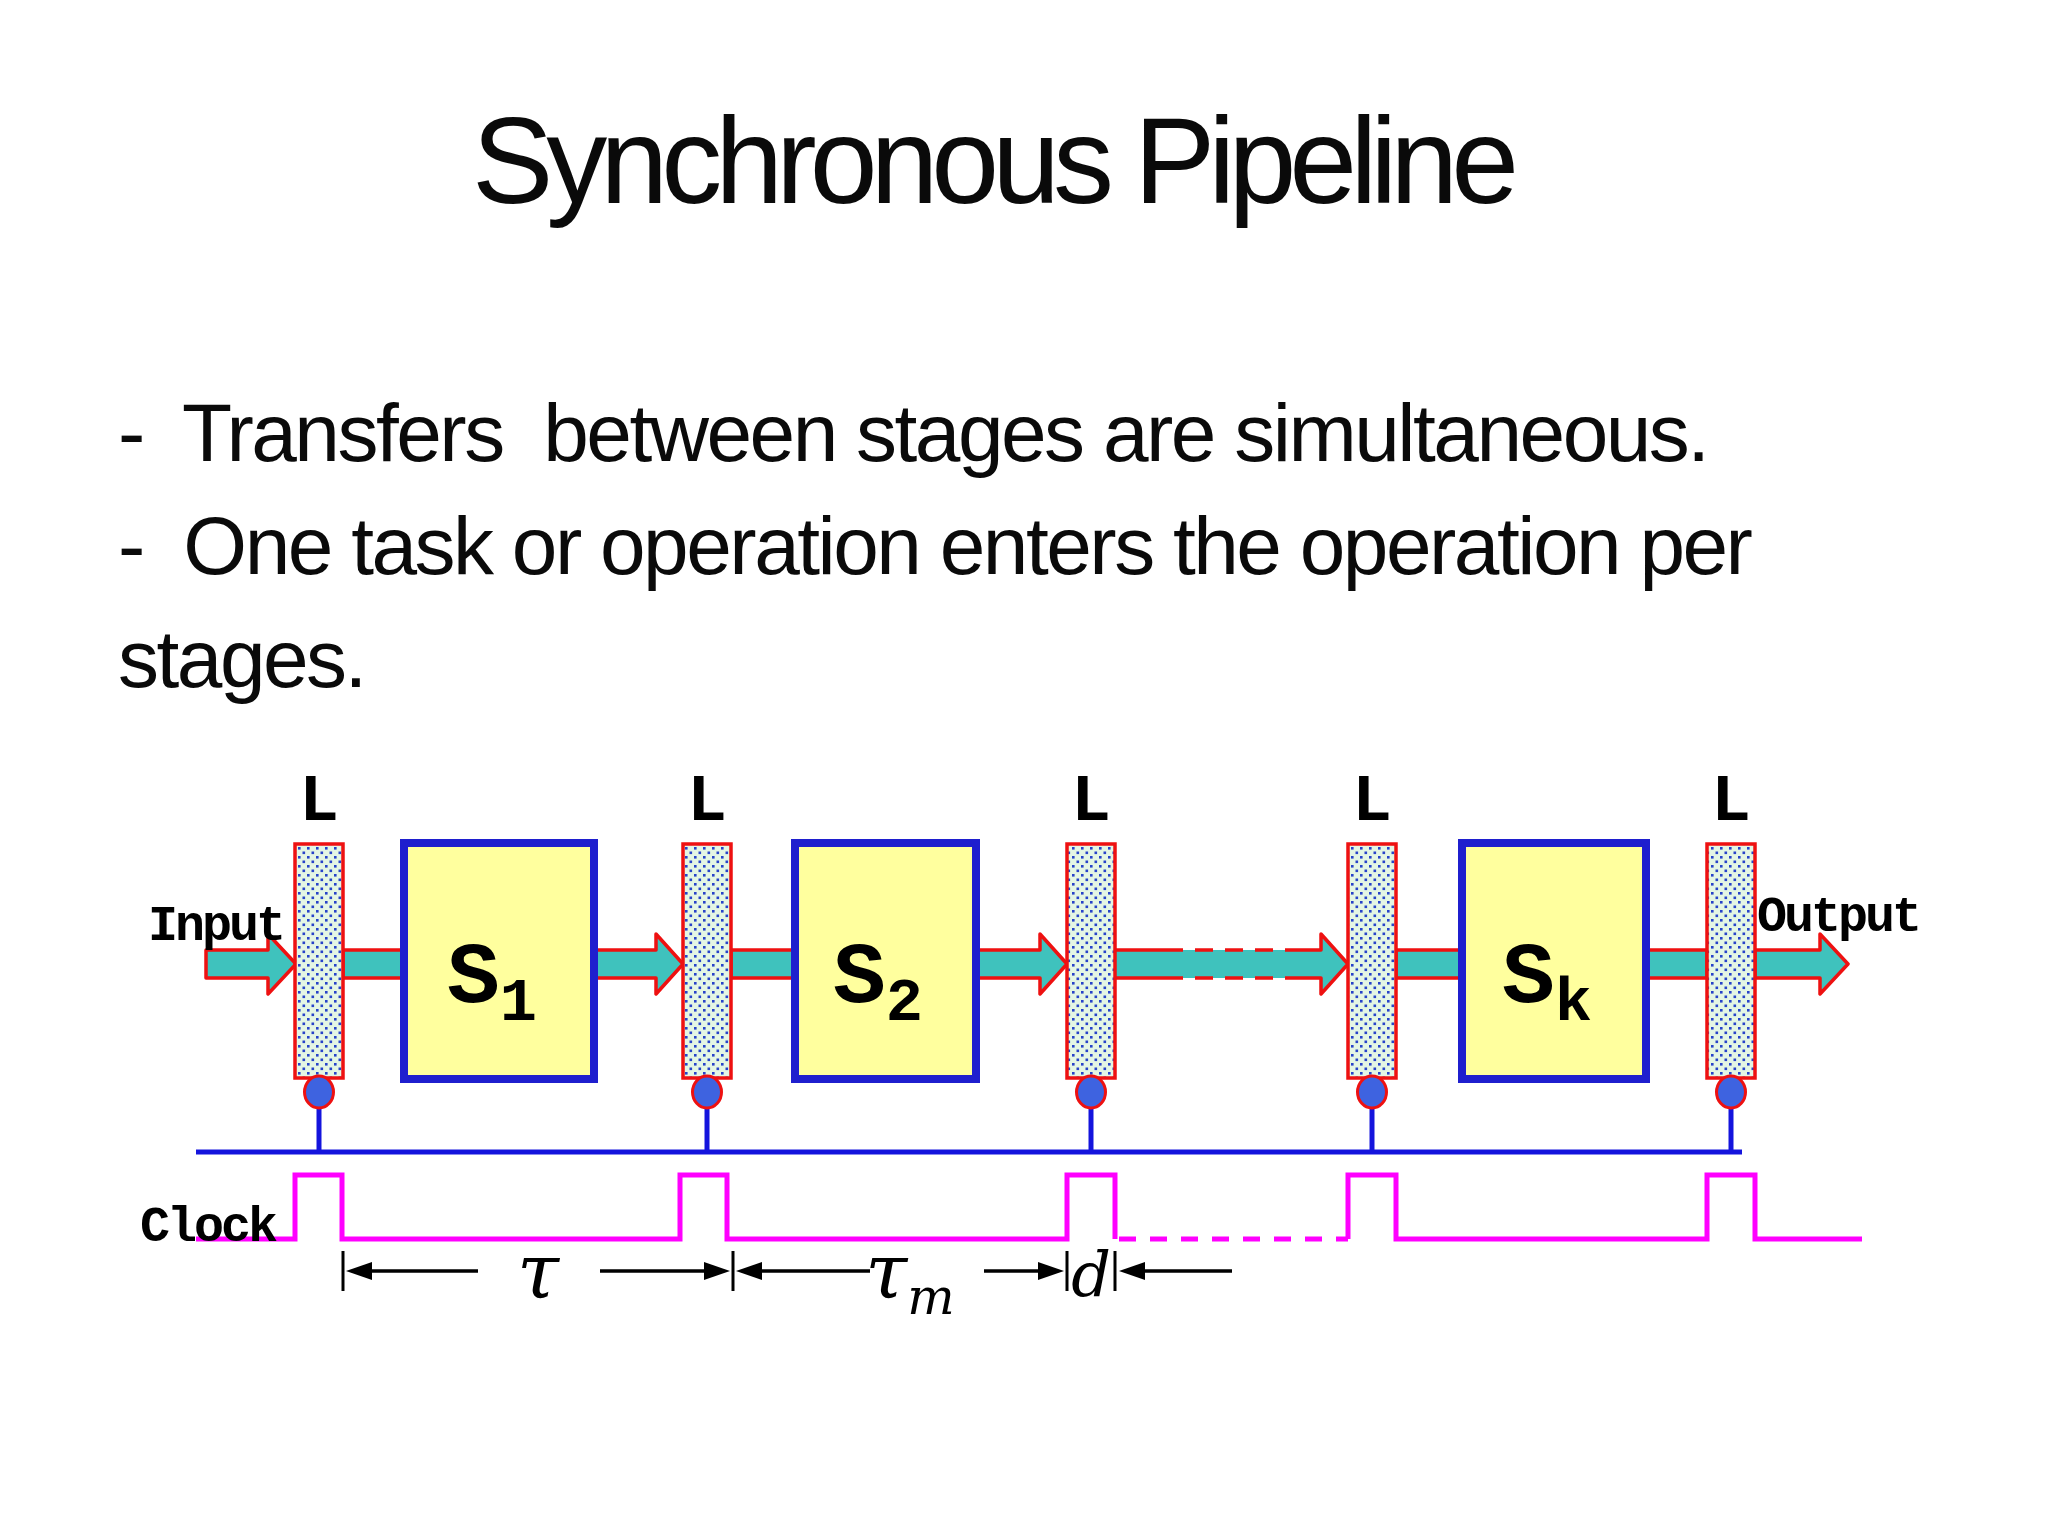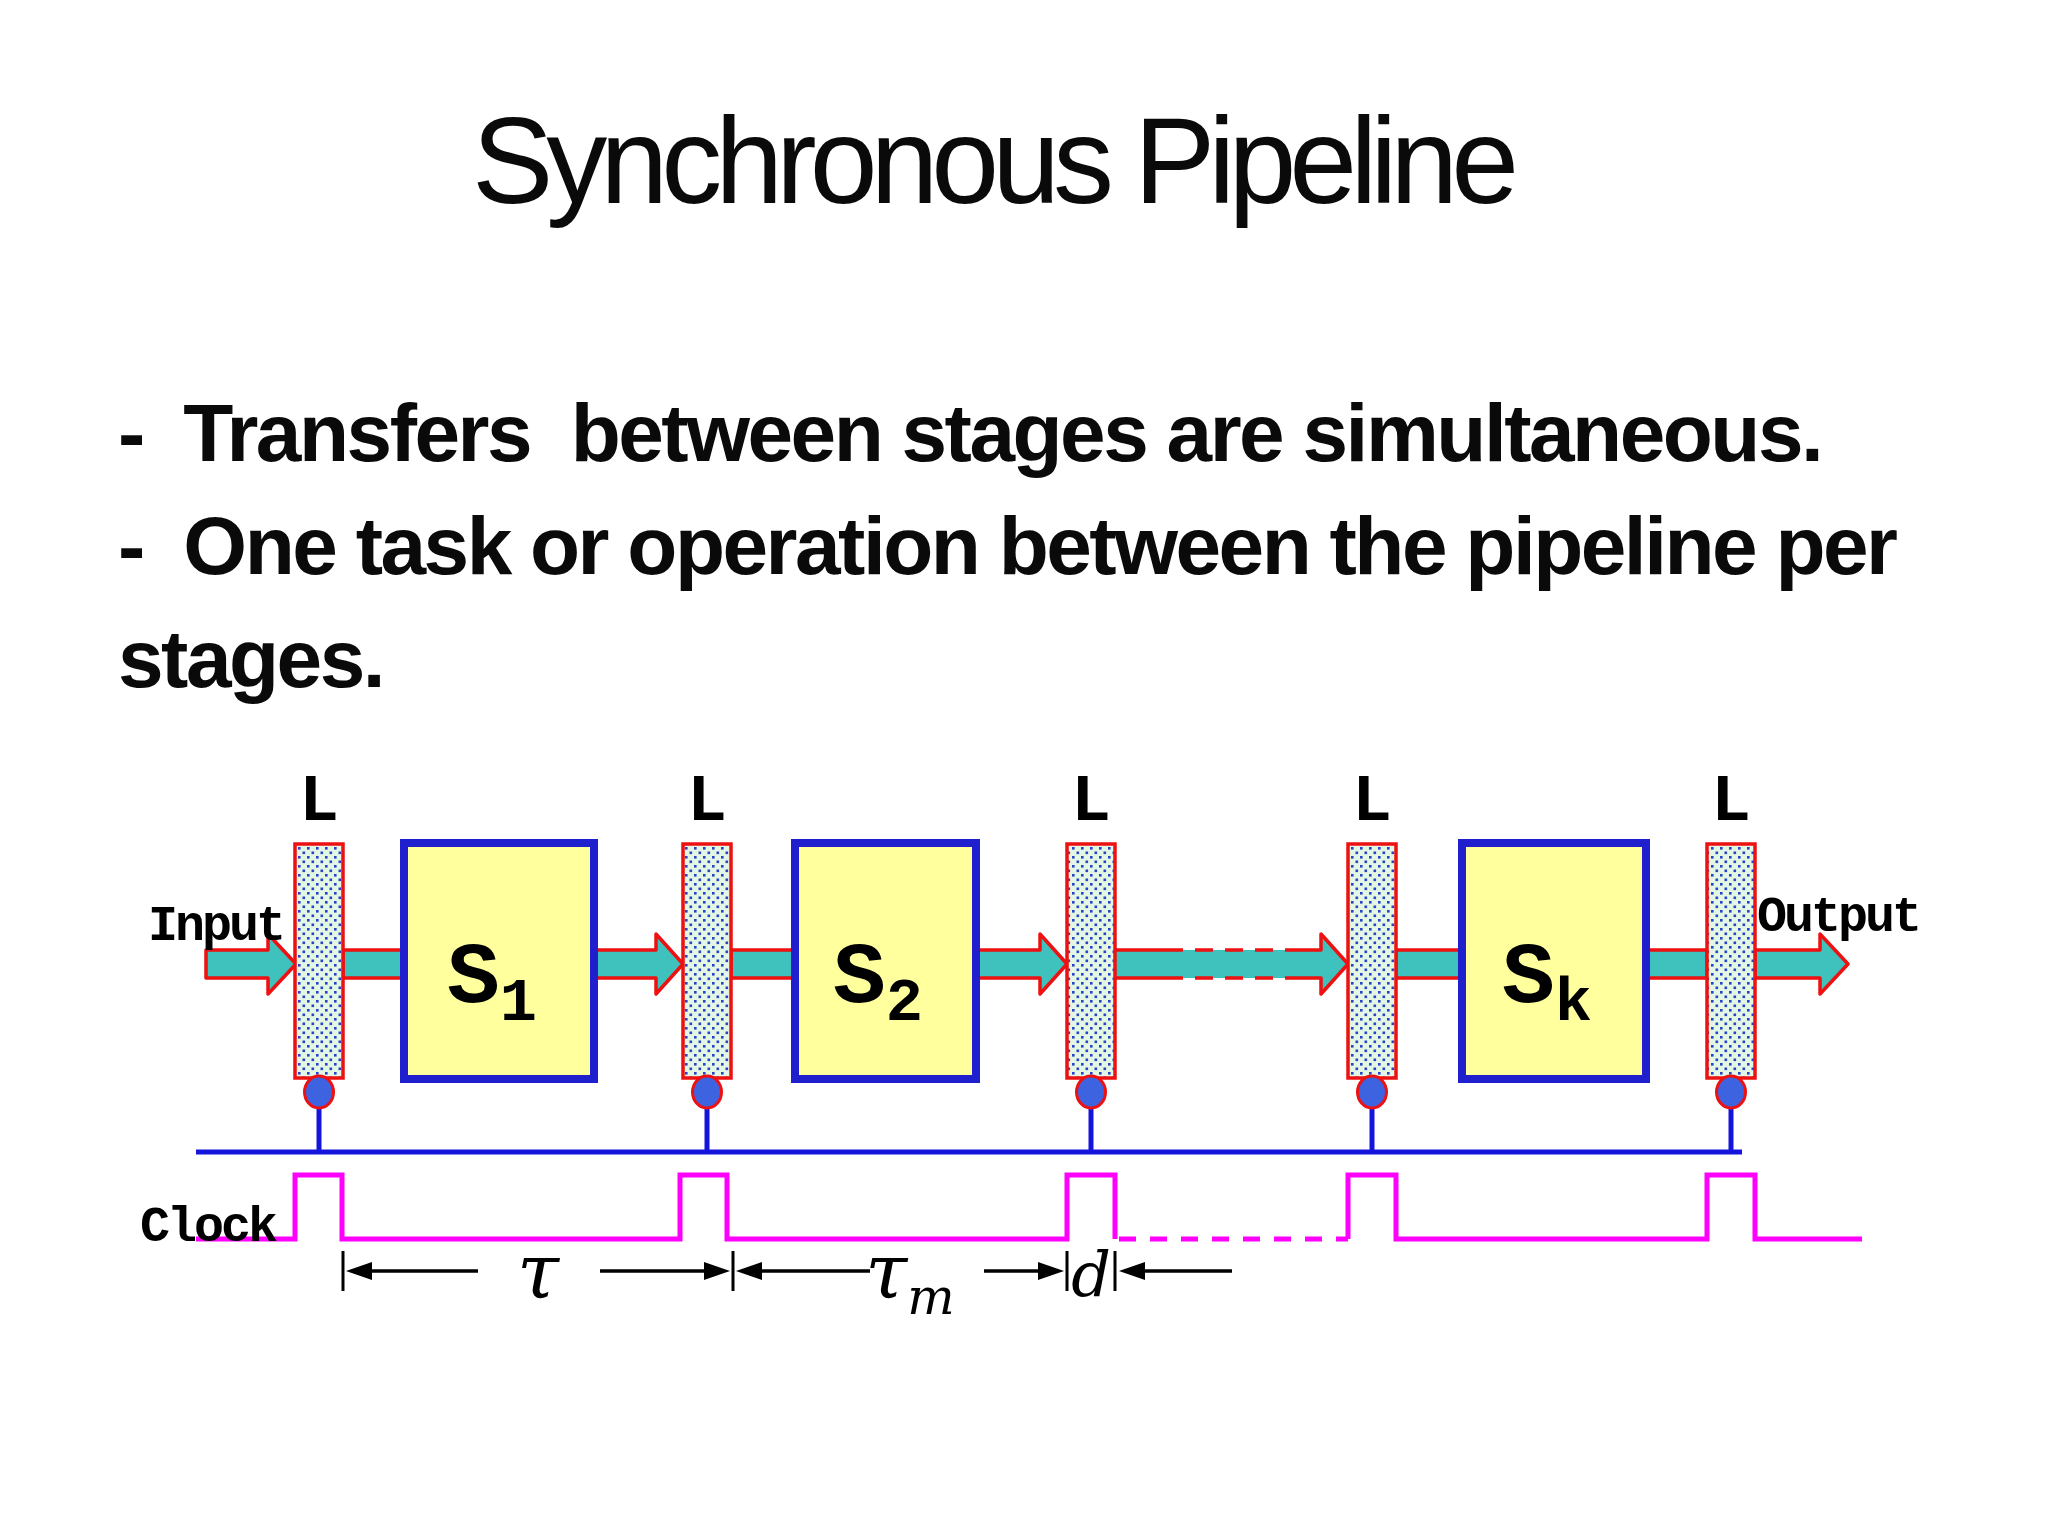--- a/index.html
+++ b/index.html
@@ -1,35 +1,35 @@
 <!DOCTYPE html>
 <html><head>
 <meta charset="utf-8">
 <style>
   html,body{margin:0;padding:0;background:#ffffff;}
   .page{position:relative;width:2048px;height:1536px;background:#ffffff;overflow:hidden;
         font-family:"Liberation Sans",sans-serif;color:#000;}
   .title{position:absolute;top:86px;left:0;width:1984px;text-align:center;
          font-size:122px;letter-spacing:-7px;line-height:150px;color:#0a0a0a;white-space:pre;}
   .bullets{position:absolute;left:118px;top:376px;width:1800px;
-           font-size:82px;letter-spacing:-2.5px;line-height:113px;color:#0a0a0a;font-weight:bold;}
+           font-size:82px;letter-spacing:-2.5px;line-height:113px;color:#0a0a0a;}
   .bullet-line{white-space:pre-wrap;}
   svg text{font-family:"Liberation Mono",monospace;}
   svg .serifit{font-family:"DejaVu Serif",serif;font-style:italic;}
 </style>
 </head>
 <body>
 
 <div class="page">
 
   <div class="title">Synchronous Pipeline</div>
 
   <div class="bullets">
     <div class="bullet-line">-  Transfers  between stages are simultaneous.</div>
-    <div class="bullet-line">-  One task or operation between the pipeline per</div>
+    <div class="bullet-line">-  One task or operation enters the operation per</div>
     <div class="bullet-line">stages.</div>
   </div>
 
   <svg width="2048" height="1536" viewBox="0 0 2048 1536" style="position:absolute;left:0;top:0;">
     <defs>
       <pattern id="latchdots" width="9" height="9" patternUnits="userSpaceOnUse">
         <rect width="9" height="9" fill="#E4F6E4"></rect>
         <rect x="1" y="1" width="2.6" height="2.6" fill="#2743C9"></rect>
         <rect x="5.5" y="5.5" width="2.6" height="2.6" fill="#2743C9"></rect>
       </pattern>

